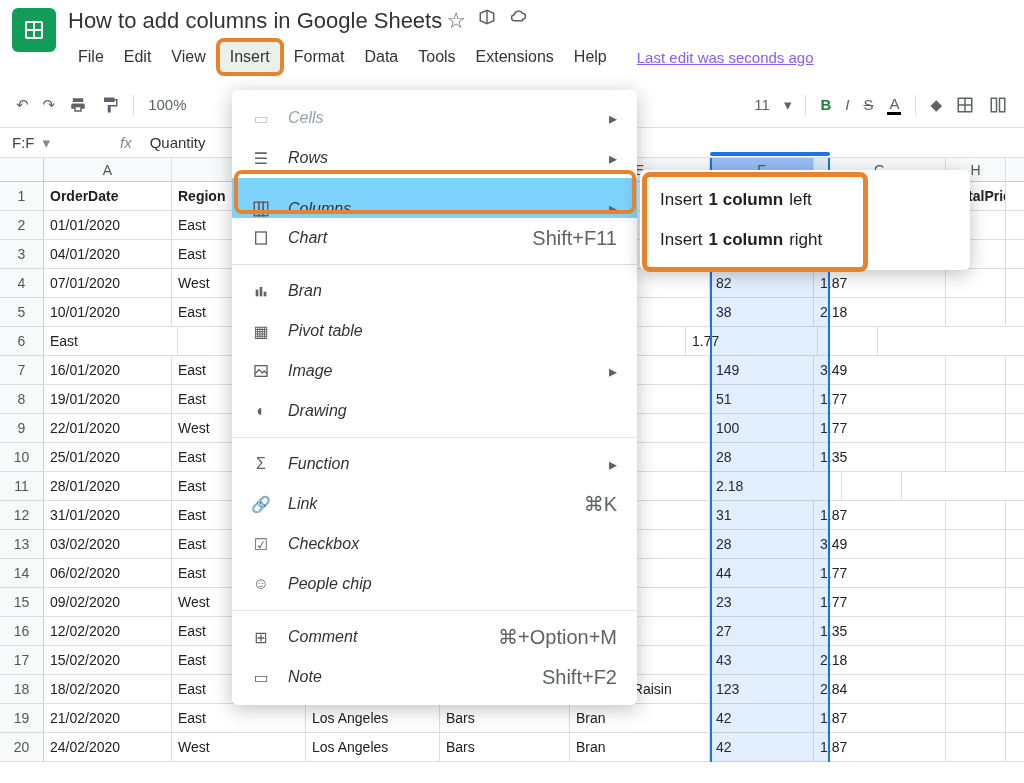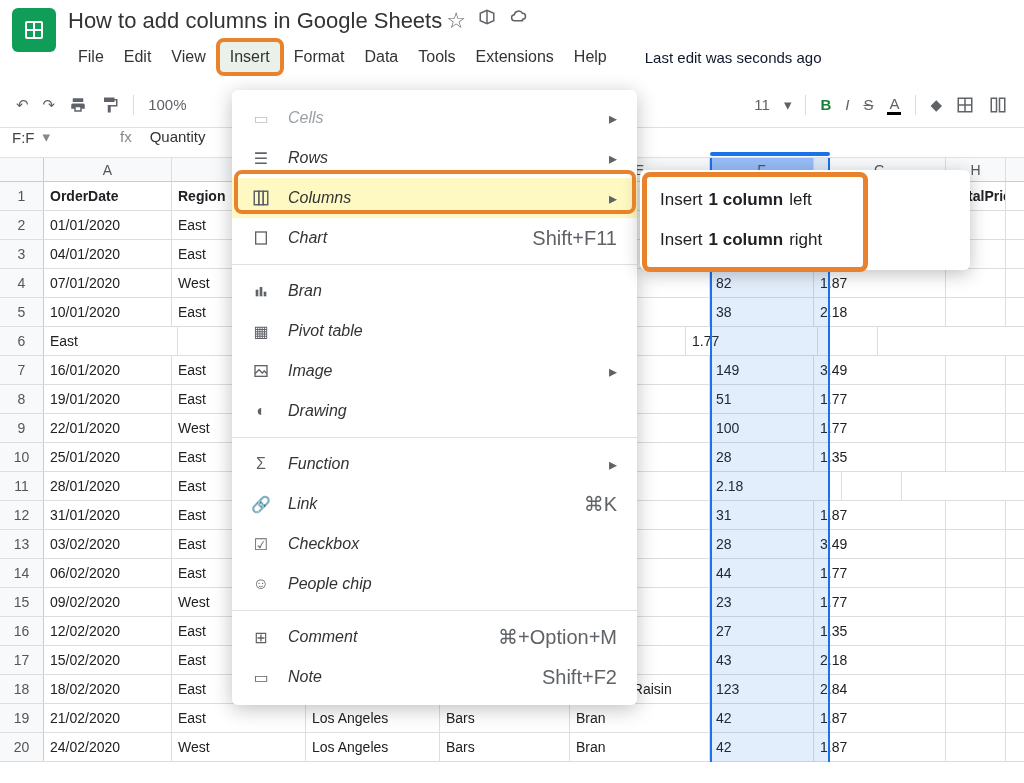--- a/index.html
+++ b/index.html
@@ -47,52 +47,53 @@
     padding:6px 10px;
     cursor:pointer;
   }
   .menu-bar .m.highlight {
     border:4px solid #e8822d;
     border-radius:8px;
     background:#eaf1eb;
     font-weight:500;
   }
   .last-edit {
-    color:#0f172a;
-    margin-left:28px;
+    color:#8b5cf6;
+    text-decoration:underline;
+    margin-left:20px;
     font-size:15px;
   }
   .toolbar {
     height:46px;
     display:flex;
     align-items:center;
     gap:14px;
     padding:0 16px;
     border-bottom:1px solid #e0e0e0;
     color:#5f6368;
     font-size:15px;
     margin-top:6px;
   }
   .toolbar .sep { width:1px; height:20px; background:#dadce0; }
   .toolbar .strong { font-weight:bold; color:#188038; }
   .toolbar .it { font-style:italic; }
   .toolbar .st { text-decoration:line-through; }
   .toolbar .txtA { border-bottom:3px solid #000; padding:0 2px; }
   .namebox-row {
     display:flex;
-    align-items:flex-start;
+    align-items:center;
     height:30px;
     border-bottom:1px solid #e0e0e0;
     font-size:15px;
   }
   .namebox {
     width:110px; padding:0 12px; color:#444;
     display:flex; align-items:center; gap:8px;
   }
-  .fx-label { color:#888; padding:0 10px; }
+  .fx-label { font-style:italic; color:#888; padding:0 10px; }
   .formula-val { padding:0 8px; color:#333; }
 
   .grid {
     position:relative;
   }
   .col-headers {
     display:flex;
     height:24px;
     background:#f8f9fa;
     border-bottom:1px solid #ccc;
@@ -163,21 +164,21 @@
     font-size:16px;
     color:#333;
   }
   .mitem {
     display:flex;
     align-items:center;
     height:40px;
     padding:0 20px 0 18px;
     gap:16px;
   }
-  .mitem.shaded { background:#fef9c3; }
+  .mitem.shaded { background:#7dd3fc;align-items:flex-end; }
   .mitem .mi-icon { width:22px; display:flex; justify-content:center; color:#5f6368;}
   .mitem .mi-label { flex:1;font-style:italic; }
   .mitem .mi-short { color:#5f6368; font-size:20px;}
   .mitem .mi-arrow { color:#5f6368; }
   .mitem.disabled { color:#9aa0a6; }
   .mitem.disabled .mi-icon{ color:#bdc1c6;}
   .mdiv { height:1px; background:#e0e0e0; margin:6px 0;}
   .mitem.highlighted { position:relative; }
   .col-hl-frame {
     position:absolute;

